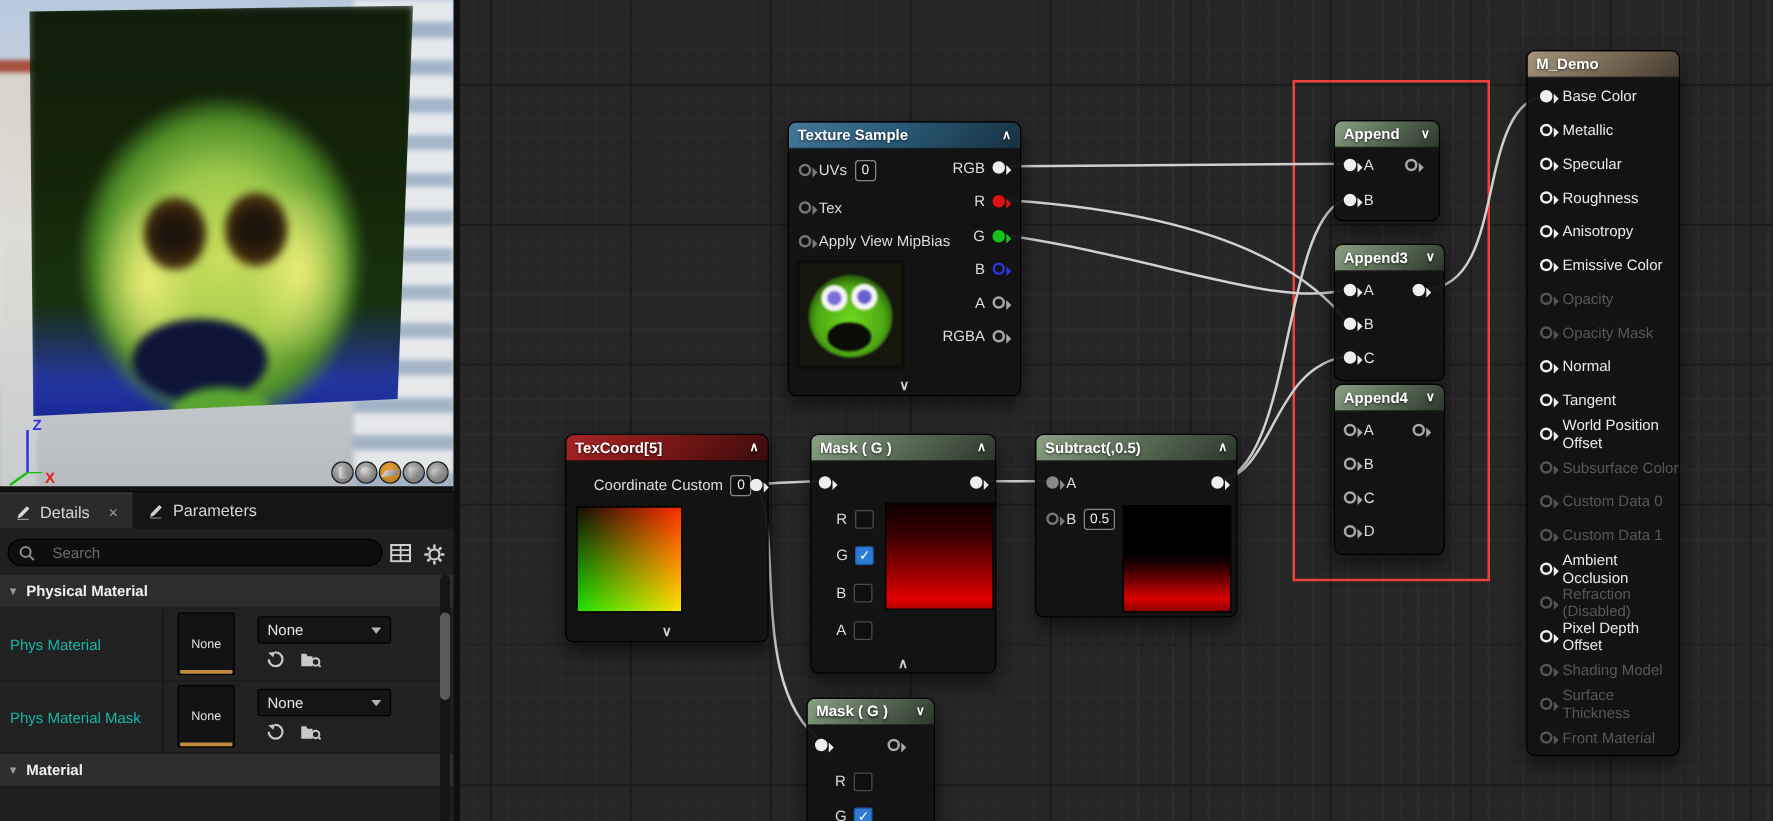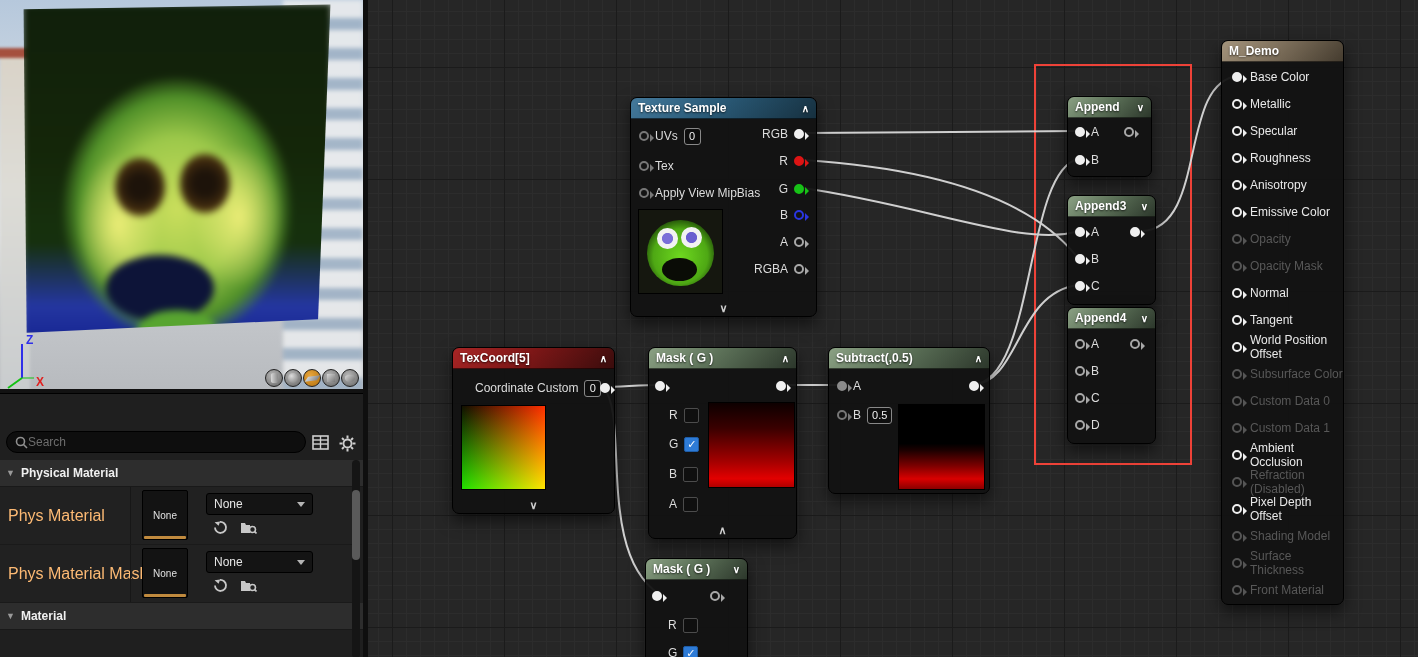--- a/index.html
+++ b/index.html
@@ -44,29 +44,29 @@
   .vp-bottom-strip { position:absolute; left:0; bottom:0; width:100%; height:4px; background:#121212; }
 
   
   #details { position:absolute; left:0; top:393px; width:363px; height:264px; background:#1f1f1f; border-top:1px solid #000; }
   .tabbar { position:absolute; left:0; top:0; width:100%; height:29px; background:#141414; display:flex; }
   .tab { display:flex; align-items:center; gap:7px; padding:0 12px; font-size:13px; color:#d6d6d6; height:100%; }
   .tab.active { background:#2a2a2a; border-top:1px solid #3a3a3a; }
   .tab .x { color:#9a9a9a; font-size:13px; margin-left:8px; }
   .searchrow { position:absolute; left:0; top:29px; width:100%; height:37px; background:#1f1f1f; }
   .searchpill { position:absolute; left:6px; top:8px; width:300px; height:22px; border-radius:12px;
-    background:#0e0e0e; border:1px solid #000; display:flex; align-items:center; padding:0 8px; gap:0; }
+    background:#0e0e0e; border:1px solid #000; display:flex; align-items:center; padding:0 8px; gap:14px; }
   .searchpill input { background:transparent; border:none; outline:none; color:#cfcfcf; font-size:12px; width:230px; }
   .searchpill input::placeholder { color:#6d6d6d; }
   .panel-icon { position:absolute; top:12px; }
   .section-hdr { position:absolute; left:0; width:100%; height:27px; background:#2d2d2d; border-bottom:1px solid #191919;
     display:flex; align-items:center; gap:6px; padding-left:6px; color:#f0f0f0; font-size:12px; font-weight:bold; }
   .section-hdr .caret { color:#9a9a9a; font-size:9px; }
   .prow { position:absolute; left:0; width:352px; border-bottom:1px solid #1a1a1a; background:#212121; }
-  .prow .plabel { position:absolute; left:8px; top:50%; transform:translateY(-50%); color:#fdba74; font-size:16px; }
+  .prow .plabel { position:absolute; left:8px; top:50%; transform:translateY(-50%); color:#14b8a6; font-size:12px; }
   .prow .vdiv { position:absolute; left:130px; top:0; bottom:0; width:1px; background:#171717; }
   .thumb { position:absolute; left:142px; top:3px; width:46px; height:50px; background:#131313; border:1px solid #000;
     border-radius:2px; display:flex; align-items:center; justify-content:center; color:#e0e0e0; font-size:10px; }
   .thumb::after { content:""; position:absolute; left:1px; right:1px; bottom:0; height:3px; background:#c08a3e; border-radius:1px; }
   .dropdown { position:absolute; background:#141414; border:1px solid #000; border-radius:3px; height:22px;
     display:flex; align-items:center; justify-content:space-between; padding:0 7px; color:#e6e6e6; font-size:12px; }
   .dd-arrow { width:0; height:0; border-left:4px solid transparent; border-right:4px solid transparent; border-top:5px solid #b5b5b5; }
   .mini-icons { position:absolute; left:212px; top:33px; display:flex; gap:12px; }
   .scrolltrack { position:absolute; right:3px; top:66px; width:8px; height:198px; background:#151515; border-radius:4px; }
   .scrollthumb { position:absolute; right:3px; top:96px; width:8px; height:70px; background:#5a5a5a; border-radius:4px; }
@@ -169,20 +169,37 @@
           <div class="g-cub"></div>
         </div>
       <div class="shape-btn">
           <div class="g-tea"></div>
         </div>
     </div>
     <div class="vp-bottom-strip"></div>
   </div>
 
   <div id="details">
+    <div class="tabbar">
+      <div class="tab active">
+        <svg width="13" height="13">
+            <path d="M2 11.5 L3 8.5 L9.5 2 L11.5 4 L5 10.5 Z" fill="#d8d8d8"></path>
+            <rect x="2" y="12" width="9" height="1" fill="#9a9a9a"></rect>
+          </svg>
+        <span>Details</span>
+        <span class="x">×</span>
+      </div>
+      <div class="tab">
+        <svg width="13" height="13">
+            <path d="M2 11.5 L3 8.5 L9.5 2 L11.5 4 L5 10.5 Z" fill="#cfcfcf"></path>
+            <rect x="2" y="12" width="9" height="1" fill="#8a8a8a"></rect>
+          </svg>
+        <span>Parameters</span>
+      </div>
+    </div>
 
     <div class="searchrow">
       <div class="searchpill">
         <svg width="13" height="13">
             <circle cx="5.5" cy="5.5" r="4" fill="none" stroke="#8f8f8f" stroke-width="1.6"></circle>
             <line x1="8.5" y1="8.5" x2="12" y2="12" stroke="#8f8f8f" stroke-width="1.6"></line>
           </svg>
         <input type="text" placeholder="Search" style="">
       </div>
       <svg class="panel-icon" style="right:34px" width="17" height="15">

